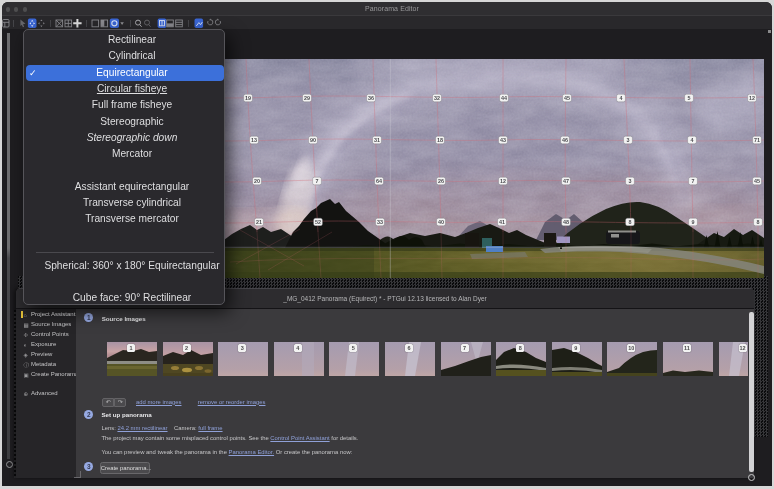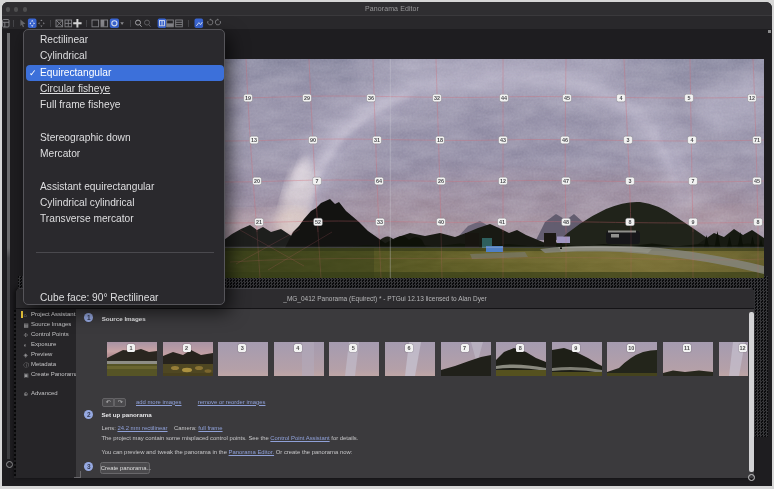--- a/index.html
+++ b/index.html
@@ -54,21 +54,21 @@
   #mscroll-knob{position:absolute;left:747.5px;top:474px;width:7px;height:7px;border-radius:50%;
       border:1.5px solid #c9c9cb;box-sizing:border-box;z-index:30;}
   #backedge{position:absolute;left:14px;top:310px;width:2px;height:168px;
       background:repeating-linear-gradient(#0c0c0e 0 2px,#2e2d30 2px 4px);}
   #trsq{position:absolute;left:768px;top:30px;width:3px;height:3px;background:#8a8a8c;}
   
   #menu{position:absolute;left:23px;top:29px;width:202px;height:276px;background:#2a292d;
       border:1px solid #56555a;border-radius:5px;box-sizing:border-box;
       box-shadow:5px 7px 18px rgba(0,0,0,.65);z-index:50;}
   .mi{position:absolute;left:2px;width:184px;height:16.3px;font-size:10.2px;color:#dfdfe1;
-      line-height:16.3px;padding-left:14px;white-space:nowrap;}
+      line-height:16.3px;padding-left:14px;white-space:nowrap;text-align:center;}
   .mi.sel{background:#3c70da;border-radius:4px;color:#fff;}
   .mi .chk{position:absolute;left:3px;top:0;font-size:9px;}
   #msep{position:absolute;left:12px;top:221.5px;width:178px;height:1px;background:#4a494e;}
 </style>
 </head>
 <body>
 
 <div id="pe">
   <div id="pe-title">
     <div class="tl" style="left:3.8px;"></div>
@@ -550,20 +550,22 @@
   <div id="mscroll"></div>
 </div>
 <div id="mscroll-knob"></div>
 
 <div id="menu">
   <div class="mi" style="top:2px;">Rectilinear</div>
   <div class="mi" style="top:18.3px;">Cylindrical</div>
   <div class="mi sel" style="top:34.6px;"><span class="chk">✓</span>Equirectangular</div>
   <div class="mi" style="top:50.9px;text-decoration:underline;">Circular fisheye</div>
   <div class="mi" style="top:67.2px;">Full frame fisheye</div>
-  <div class="mi" style="top:99.8px;">Stereographic down</div>
+  <div class="mi" style="top:83.5px;">Stereographic</div>
+  <div class="mi" style="top:99.8px;font-style:italic;">Stereographic down</div>
   <div class="mi" style="top:116.1px;">Mercator</div>
   <div class="mi" style="top:148.7px;">Assistant equirectangular</div>
-  <div class="mi" style="top:165px;">Cylindrical cylindrical</div>
+  <div class="mi" style="top:165px;">Transverse cylindrical</div>
   <div class="mi" style="top:181.3px;">Transverse mercator</div>
   <div id="msep"></div>
+  <div class="mi" style="top:227.5px;">Spherical: 360° x 180° Equirectangular</div>
   <div class="mi" style="top:260.1px;">Cube face: 90° Rectilinear</div>
 </div>
 
 </body></html>

